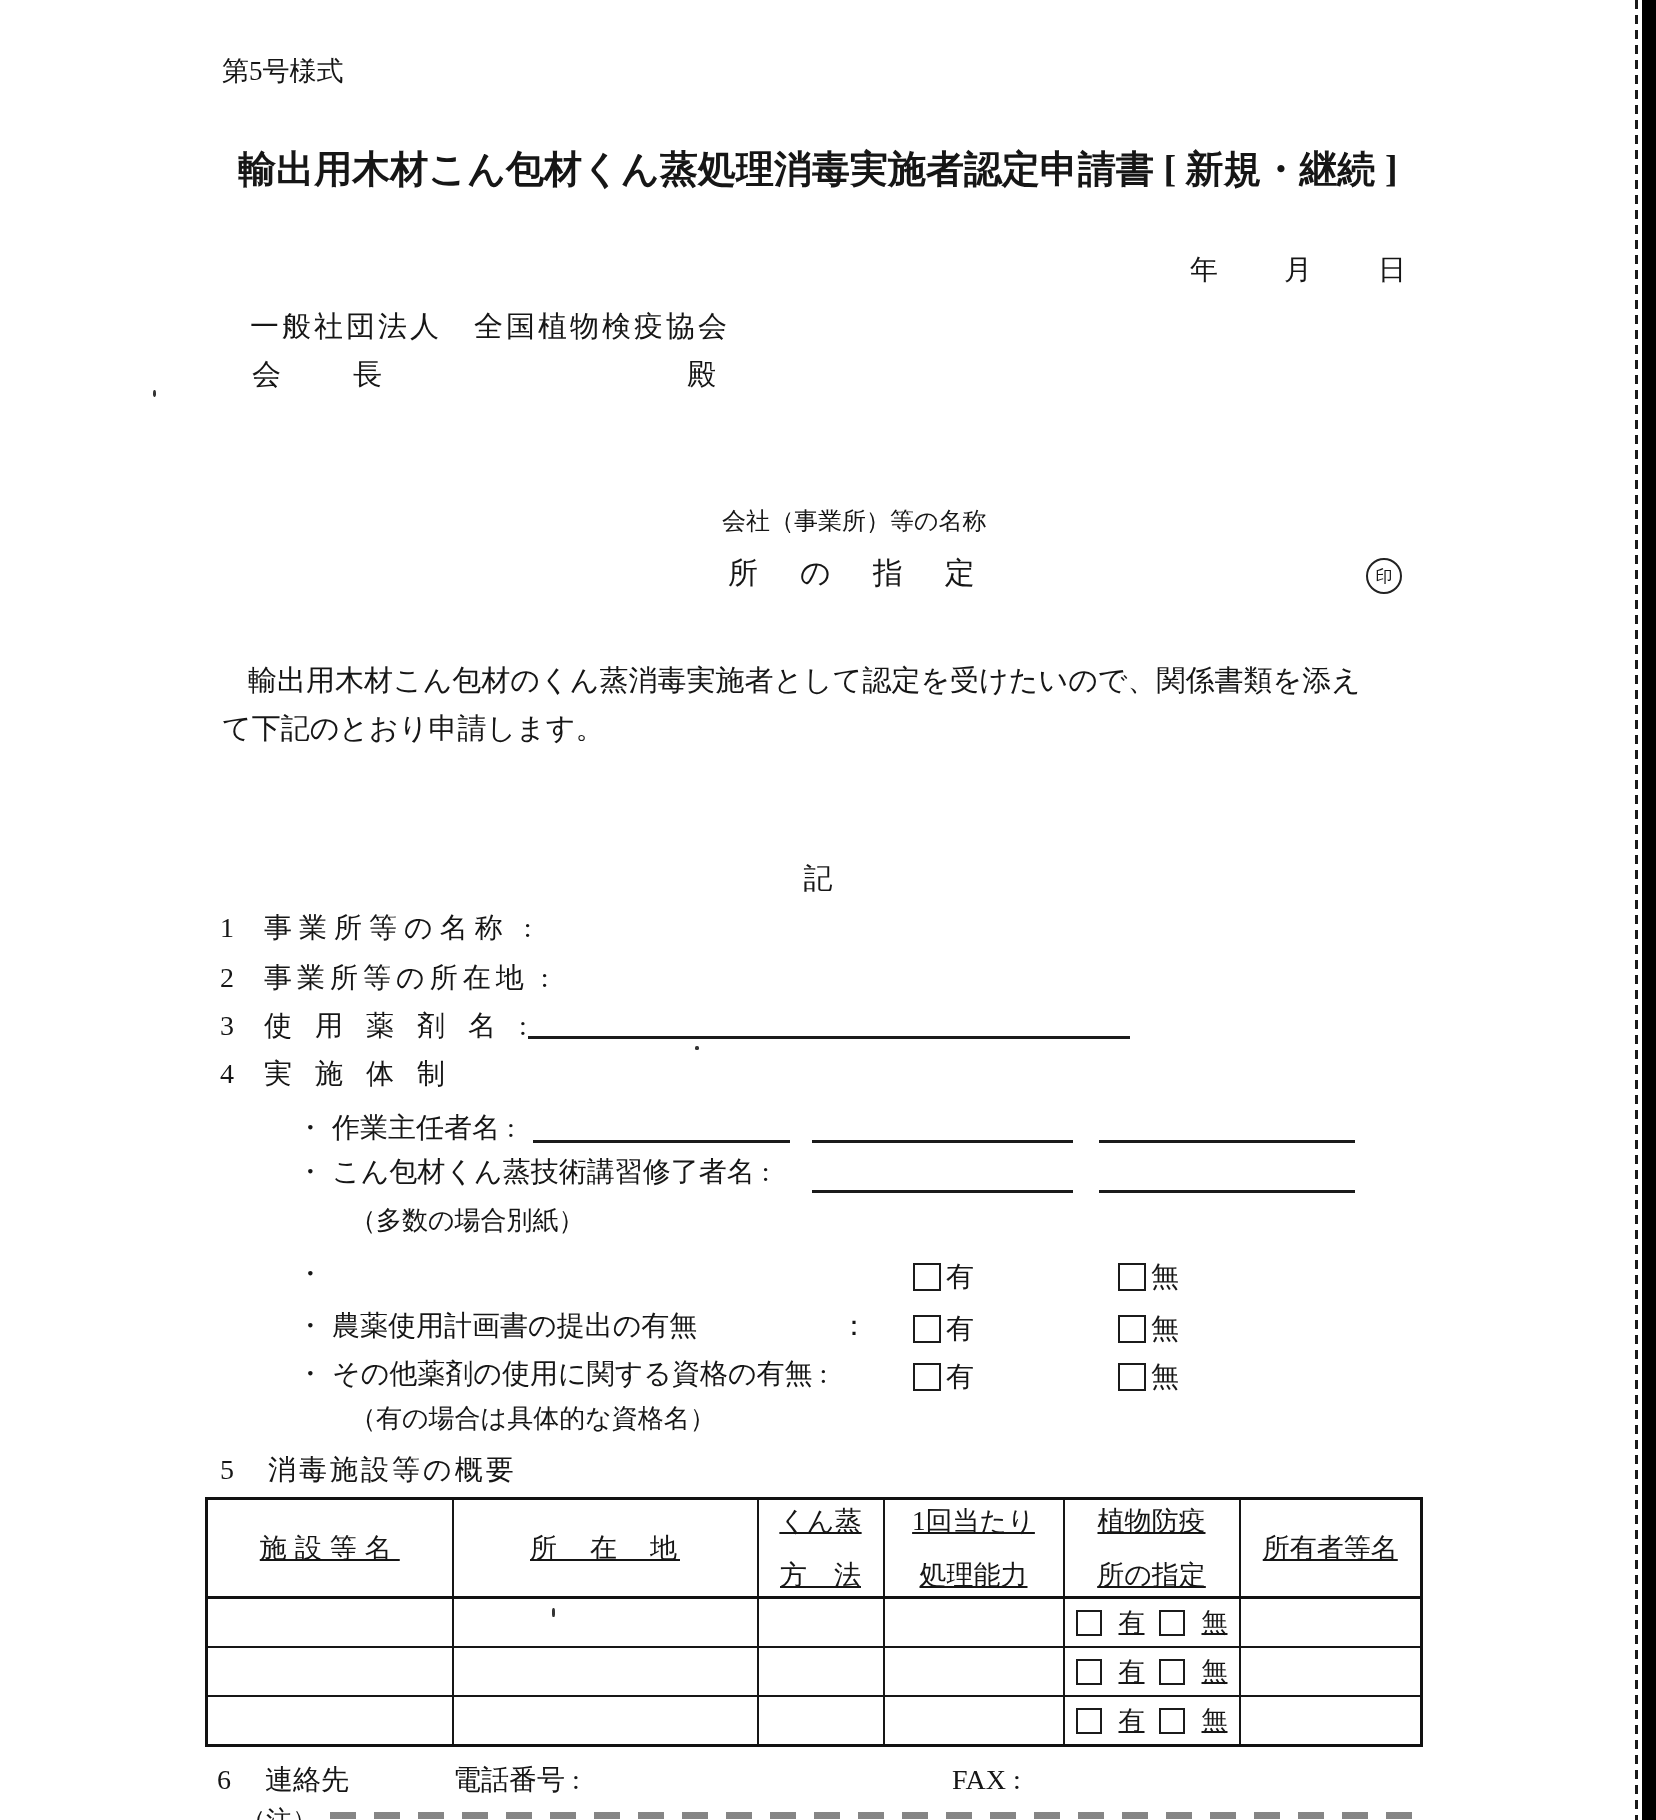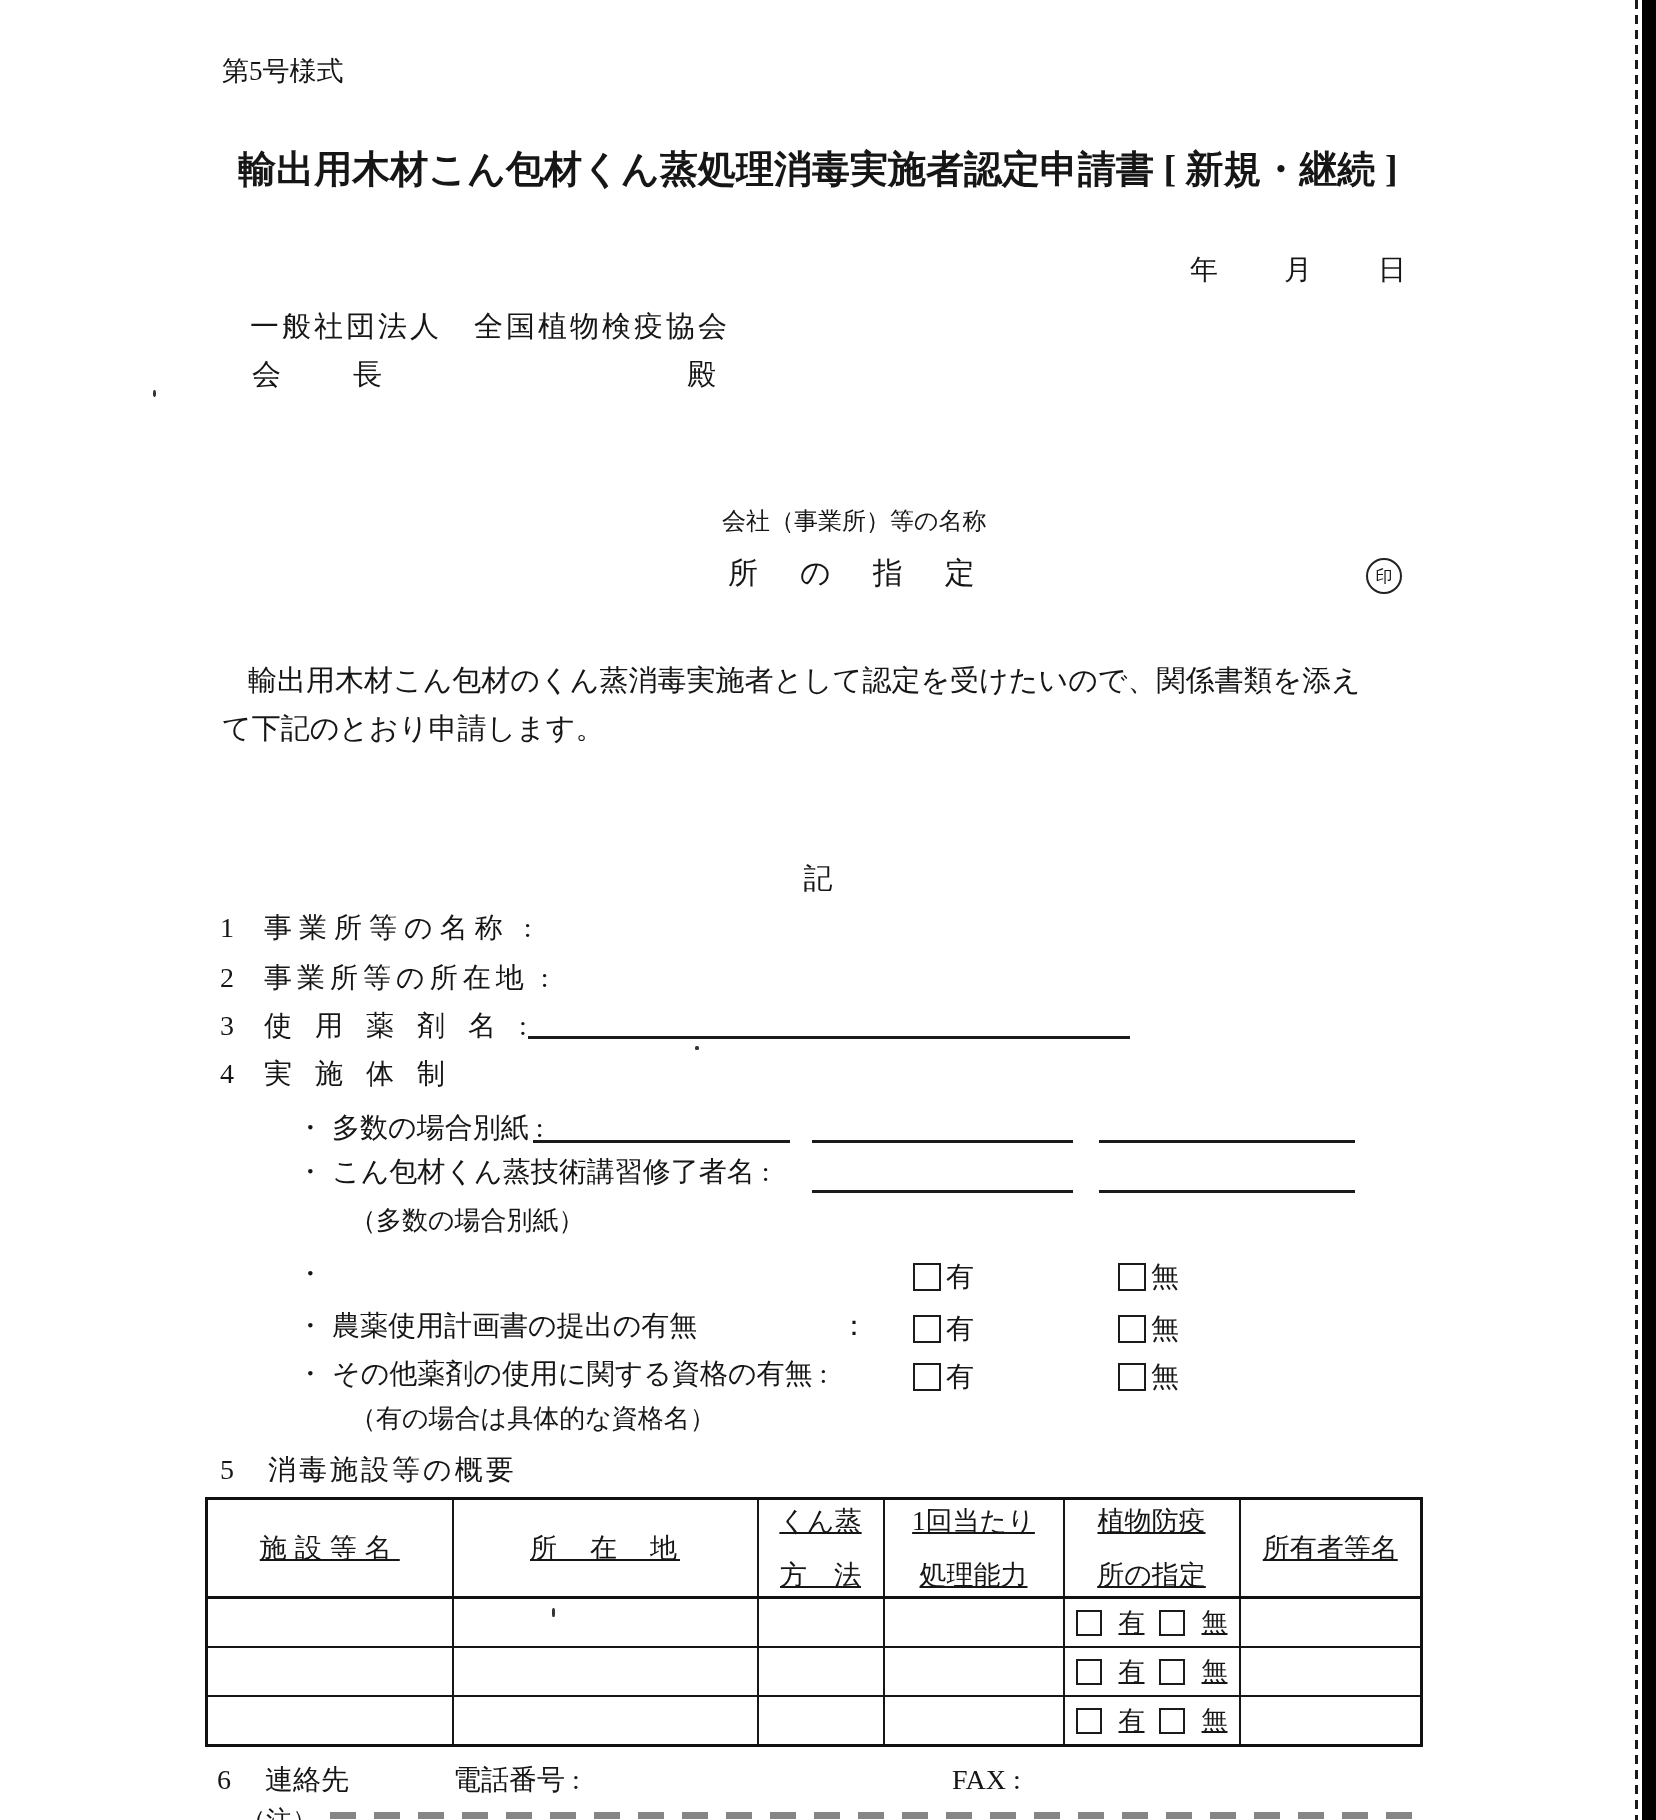--- a/index.html
+++ b/index.html
@@ -67,21 +67,21 @@
   <div class="t fs28 ls5" style="left:264px;top:962px">事業所等の所在地 :</div>
 
   <div class="t fs28" style="left:220px;top:1010px">3</div>
   <div class="t fs28 ls8" style="left:264px;top:1010px">使 用 薬 剤 名 :</div>
   <div class="ul" style="left:528px;top:1036px;width:602px"></div>
 
   <div class="t fs28" style="left:220px;top:1058px">4</div>
   <div class="t fs28 ls8" style="left:264px;top:1058px">実 施 体 制</div>
 
   <div class="t fs28" style="left:296px;top:1112px">・</div>
-  <div class="t fs28" style="left:332px;top:1112px">多数の場合別紙 :</div>
+  <div class="t fs28" style="left:332px;top:1112px">作業主任者名 :</div>
   <div class="ul" style="left:533px;top:1140px;width:257px"></div>
   <div class="ul" style="left:812px;top:1140px;width:261px"></div>
   <div class="ul" style="left:1099px;top:1140px;width:256px"></div>
 
   <div class="t fs28" style="left:296px;top:1156px">・</div>
   <div class="t fs28" style="left:332px;top:1156px">こん包材くん蒸技術講習修了者名 :</div>
   <div class="ul" style="left:812px;top:1190px;width:261px"></div>
   <div class="ul" style="left:1099px;top:1190px;width:256px"></div>
   <div class="t fs26" style="left:350px;top:1206px">（多数の場合別紙）</div>
 

